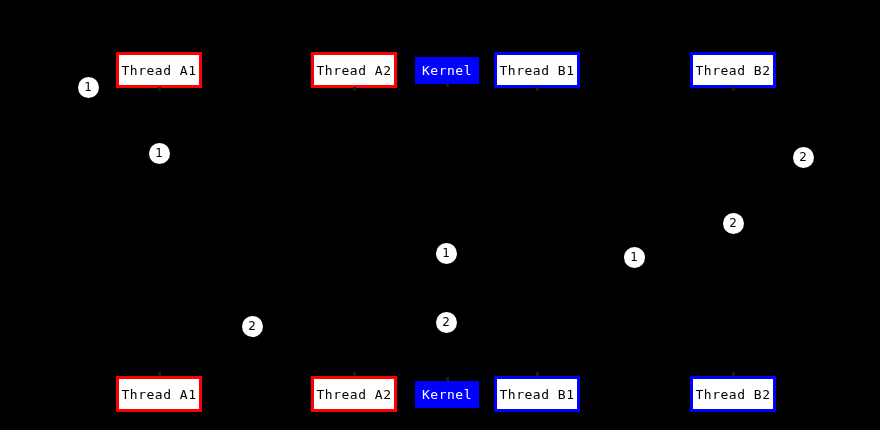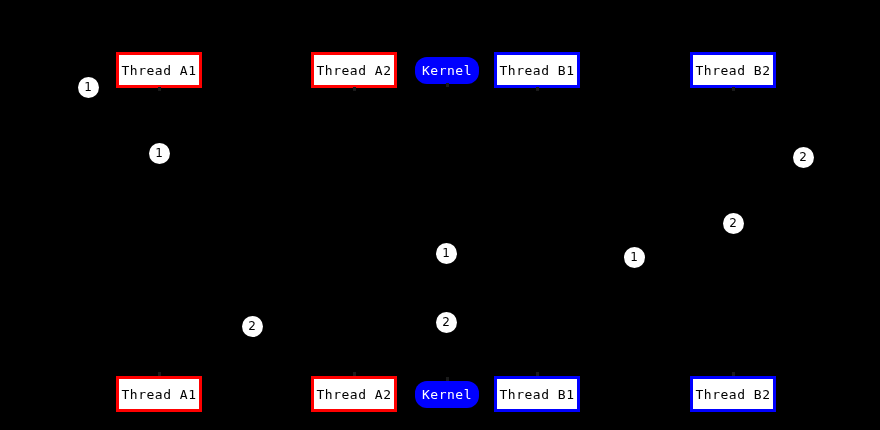--- a/index.html
+++ b/index.html
@@ -32,21 +32,20 @@
   .participant.outlined {
     background: #ffffff;
     border-width: 3px;
     border-style: solid;
     color: #000000;
   }
   .participant.filled {
     border-width: 0px;
     border-style: solid;
     color: #ffffff;
-    border-radius: 12px;
   }
 
   
   .lifeline {
     position: absolute;
     width: 1px;
     background: #000000;
   }
 
   

